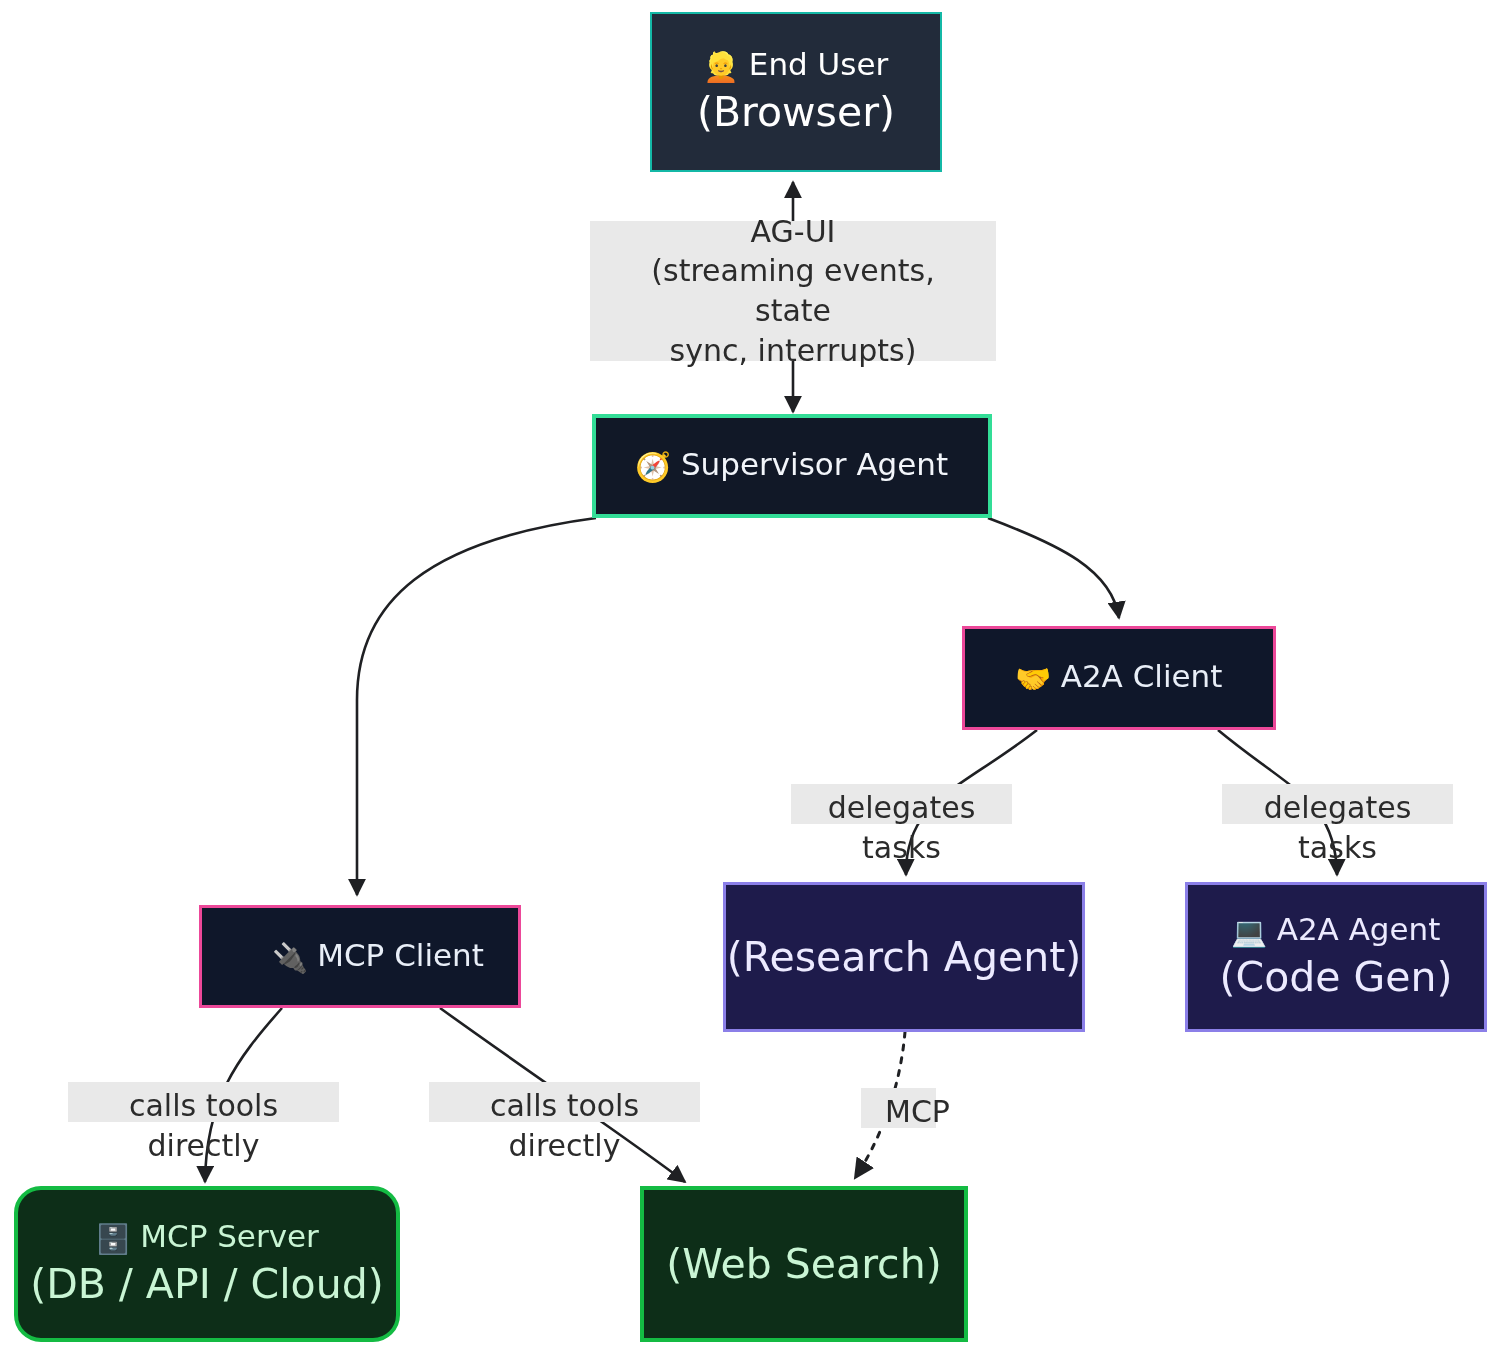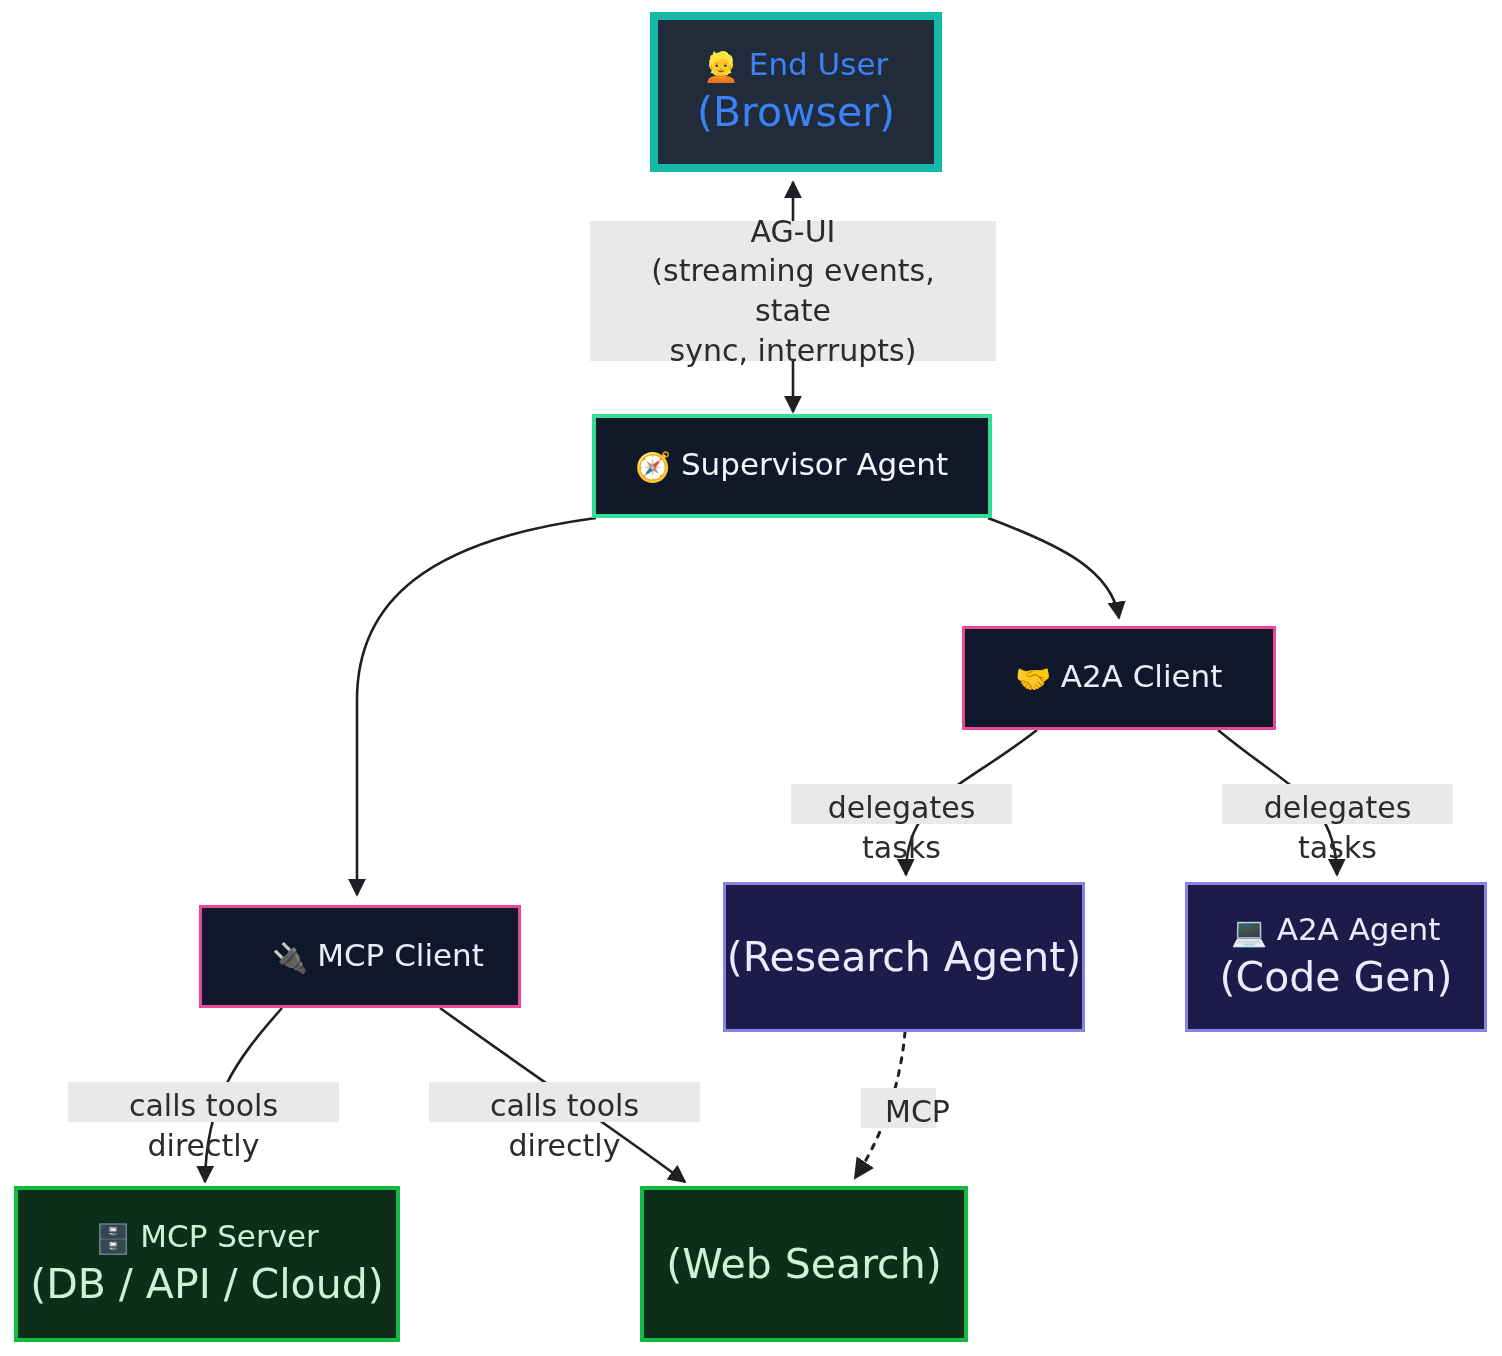--- a/index.html
+++ b/index.html
@@ -47,22 +47,22 @@
   }
   .node .emoji {
     font-size: 29px;
     margin-right: 9px;
     vertical-align: -2px;
   }
 
   
   .theme-user {
     background: #222b3a;
-    border: 8px solid #14b8a6;
-    color: #3b82f6;
+    border: 2px solid #14b8a6;
+    color: #ffffff;
     text-align: right;
   }
   .theme-supervisor {
     background: #111827;
     border: 4px solid #33dd97;
     color: #f2f5fa;
   }
   .theme-client {
     background: #0f172a;
     border: 3px solid #ec4899;
@@ -159,21 +159,21 @@
 
   <div class="node theme-agent" style="left:723px; top:882px; width:362px; height:150px;">
     <span class="line2">(Research Agent)</span>
   </div>
 
   <div class="node theme-agent" style="left:1185px; top:882px; width:302px; height:150px;">
     <span class="line1"><span class="emoji">💻</span><span>A2A Agent</span></span>
     <span class="line2">(Code Gen)</span>
   </div>
 
-  <div class="node theme-server" style="left:14px; top:1186px; width:386px; height:156px;">
+  <div class="node theme-server" style="left:14px; top:1186px; width:386px; height:156px;border-radius:27px;">
     <span class="line1"><span class="emoji">🗄️</span><span>MCP Server</span></span>
     <span class="line2">(DB / API / Cloud)</span>
   </div>
 
   <div class="node theme-server" style="left:640px; top:1186px; width:328px; height:156px;">
     <span class="line2">(Web Search)</span>
   </div>
 
   <div class="edge-label" style="left:590px; top:221px; width:406px; height:140px; display:flex; align-items:center; justify-content:center;">AG-UI
 (streaming events, state

